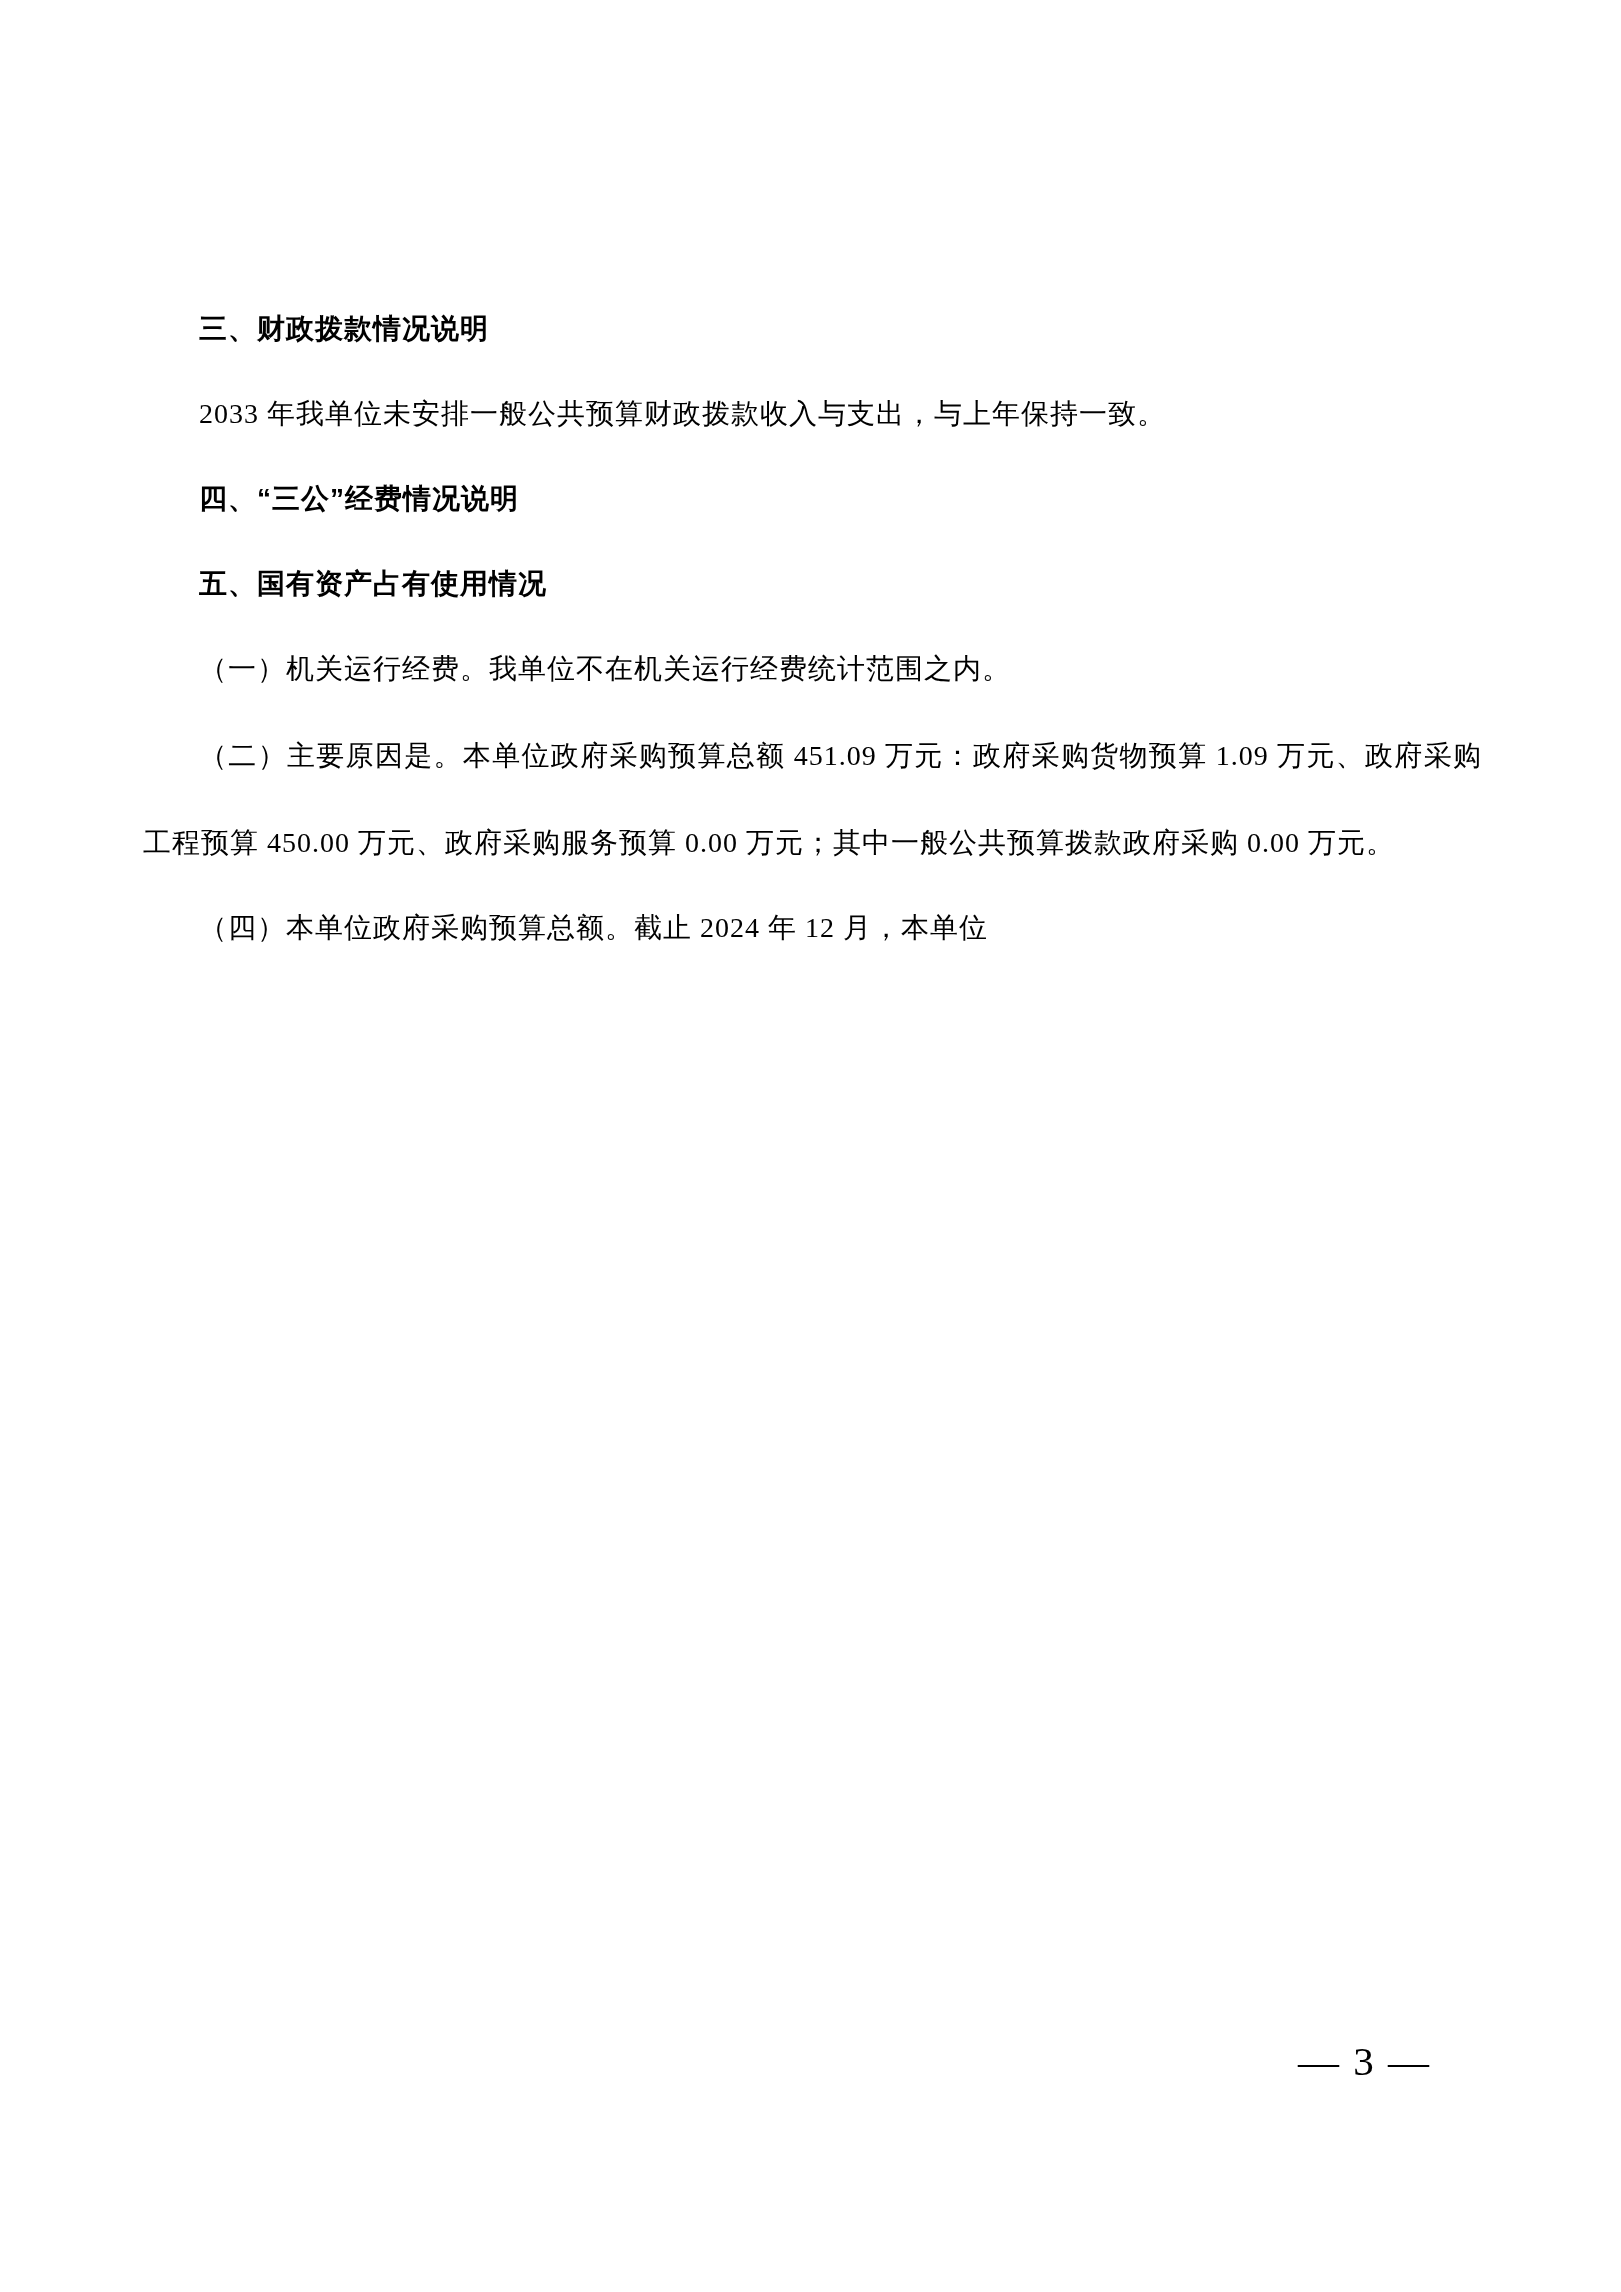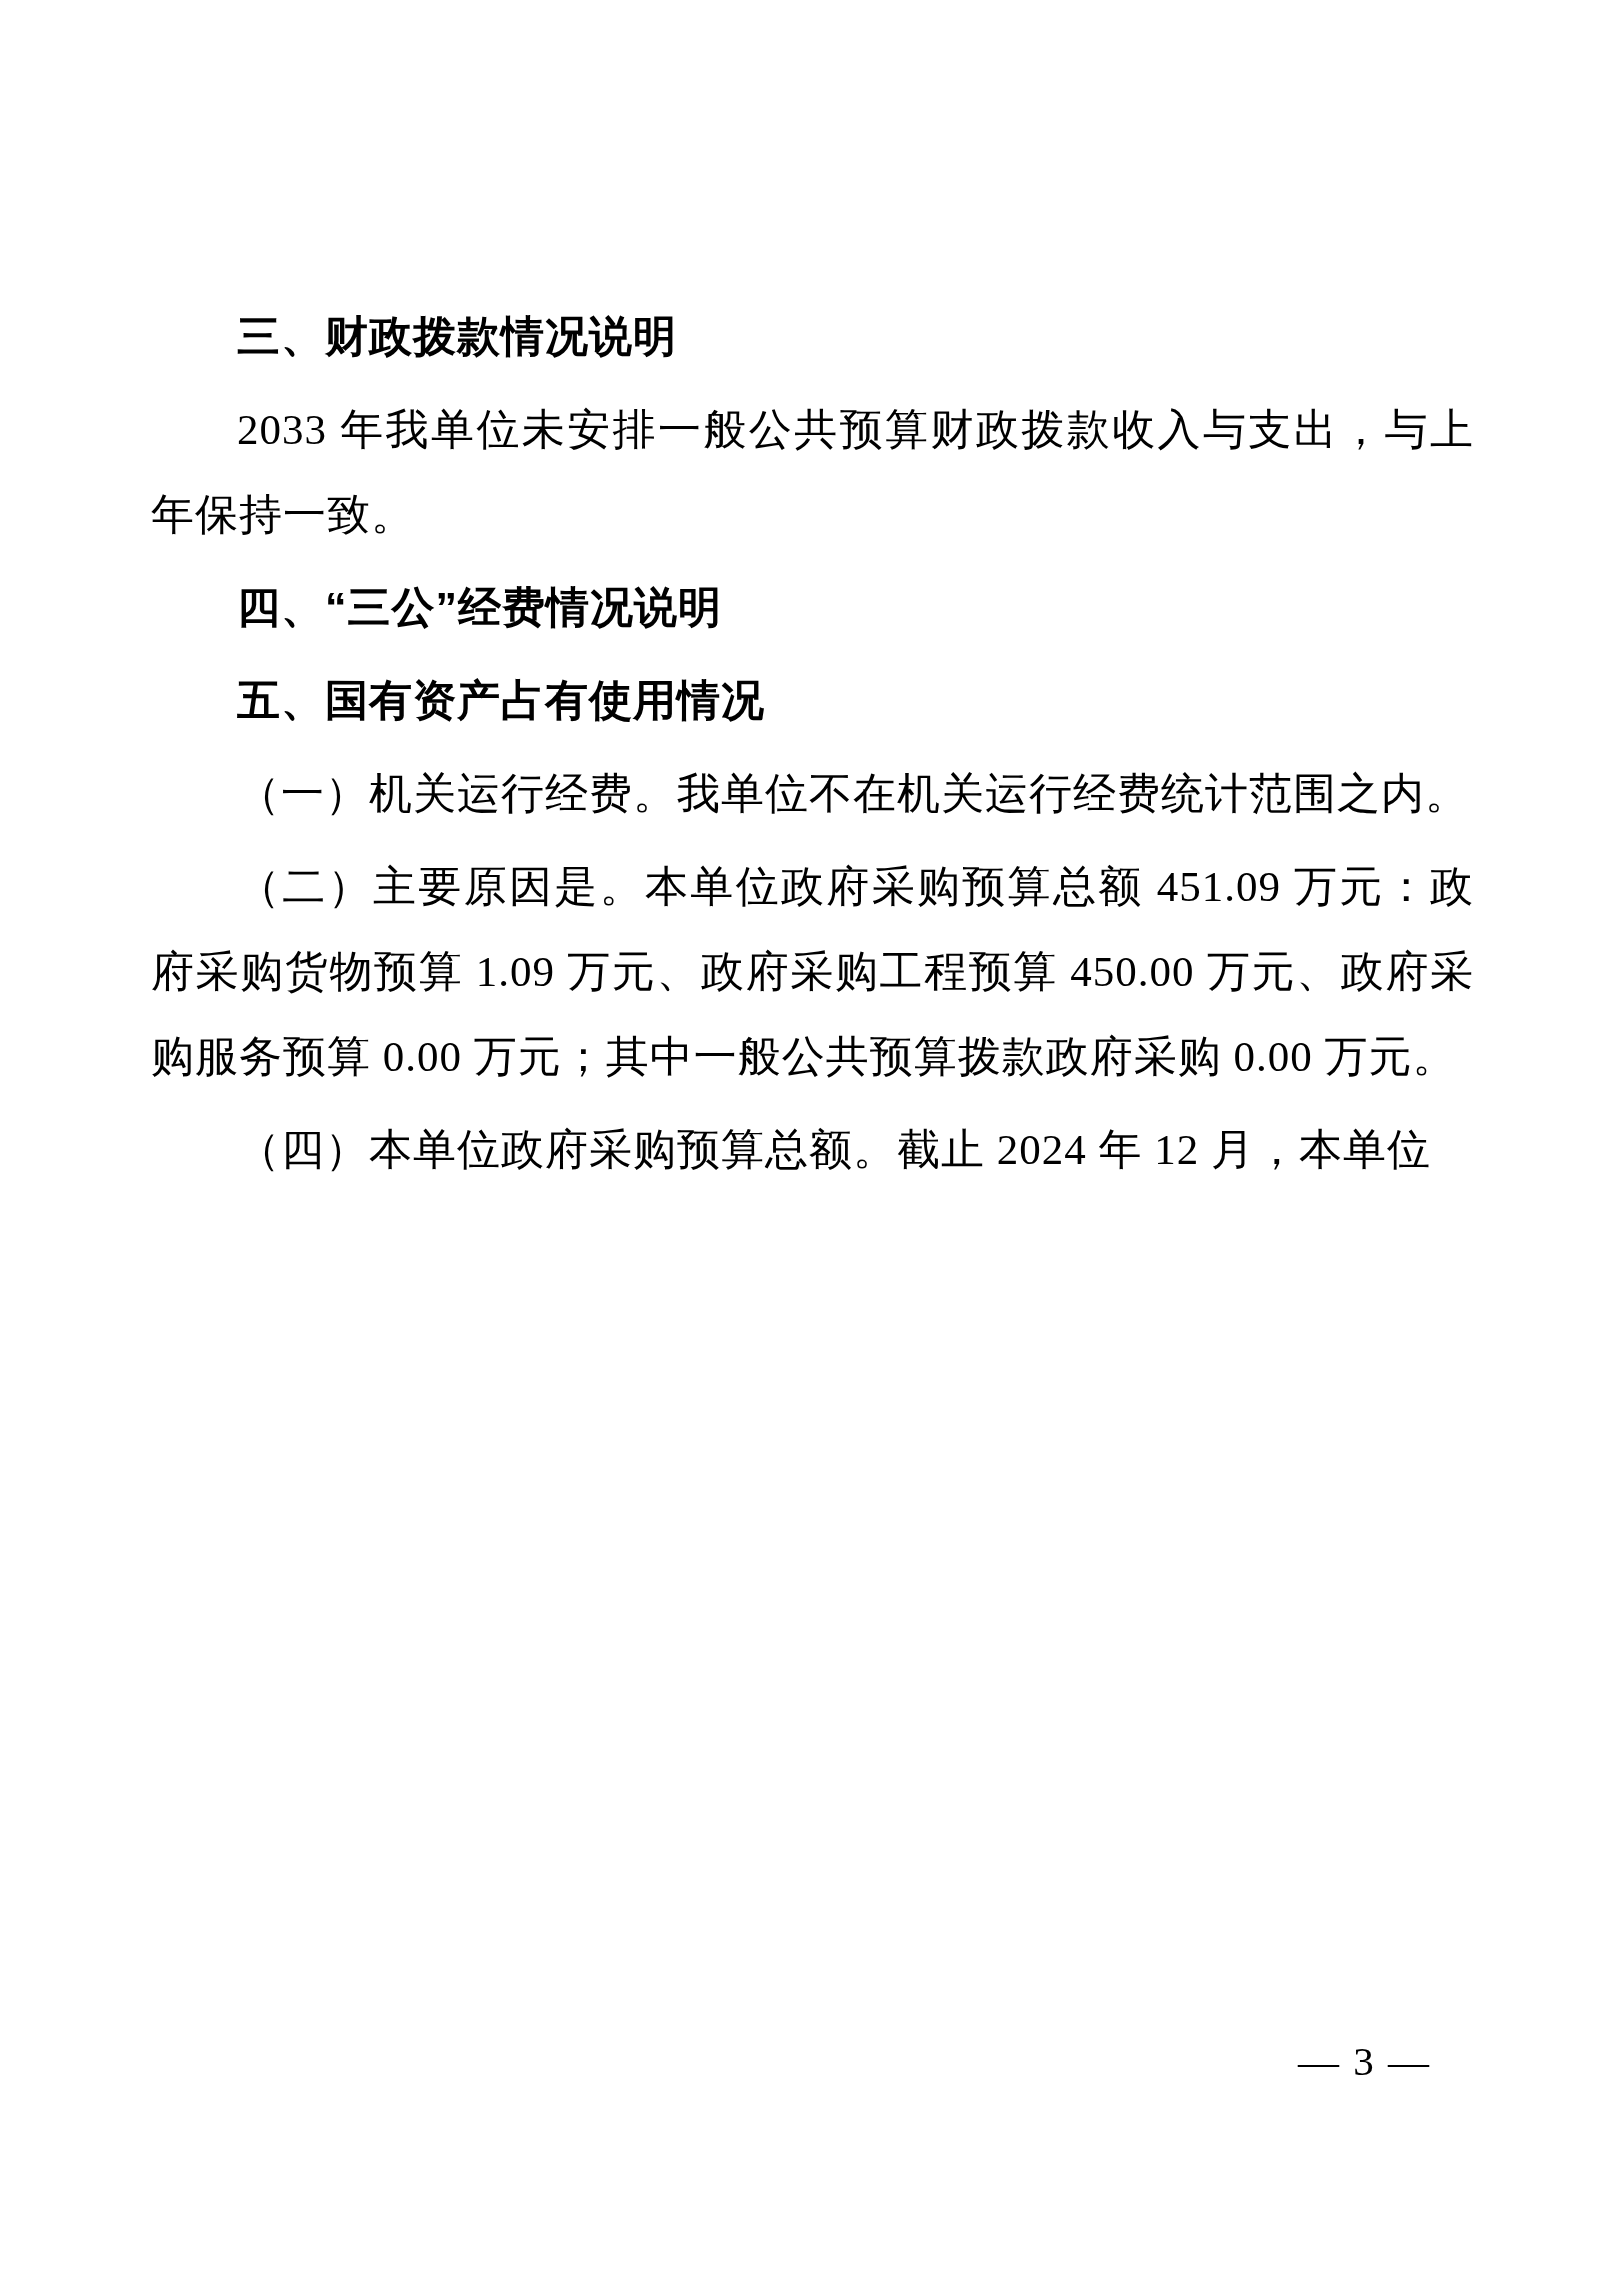--- a/index.html
+++ b/index.html
@@ -22,34 +22,34 @@
     top: 286px;
     width: 1339px;
     font-size: 43px;
     line-height: 85px;
     text-align: justify;
     text-justify: inter-ideograph;
     letter-spacing: 1px;
   }
   .content p,
   .content h2 {
-    margin: 8px;
+    margin: 0;
     padding: 0;
     text-indent: 2em;
-    font-size: 43px;
+    font-size: 28px;
     line-height: 85px;
   }
   .content h2 {
     font-family: "Liberation Sans", "DejaVu Sans", sans-serif;
     font-weight: bold;
     text-align: left;
   }
   .lead {
     
-    font-family: Liberation Serif, serif;
+    font-family: Liberation Mono, monospace;
   }
   .footer {
     position: absolute;
     top: 2037px;
     left: 0;
     width: 1431px;
     text-align: right;
     font-size: 41px;
     line-height: 49px;
     font-family: "Liberation Serif", "DejaVu Serif", serif;

